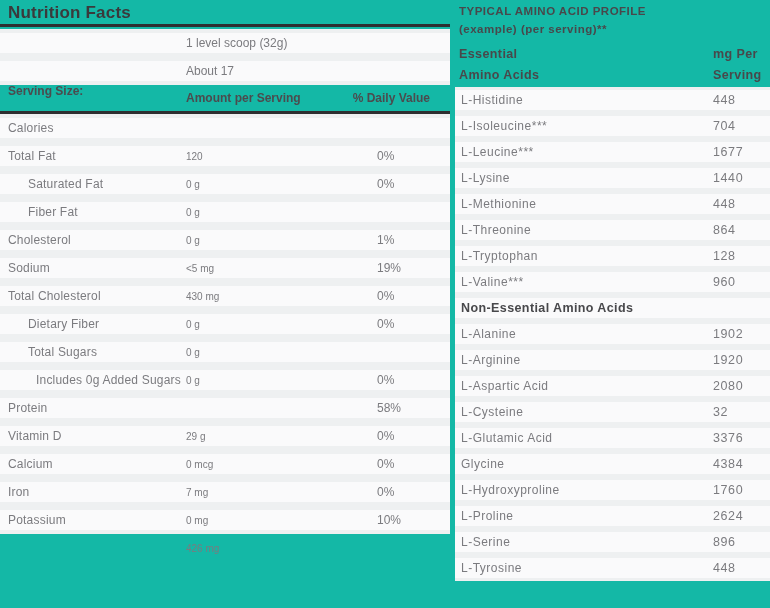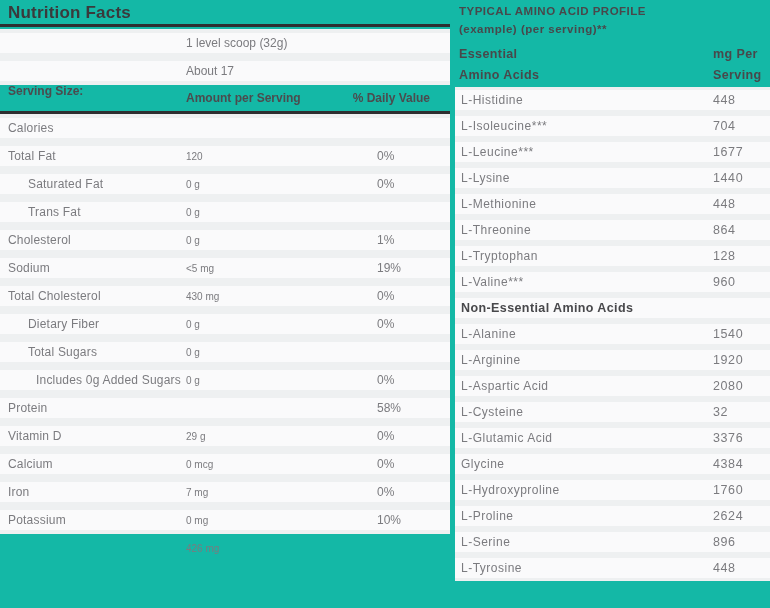--- a/index.html
+++ b/index.html
@@ -125,21 +125,21 @@
           <span class="n-label">Total Fat</span>
           <span class="n-amount">0 g</span>
           <span class="n-dv">0%</span>
         </div>
         <div class="n-row indent1">
           <span class="n-label">Saturated Fat</span>
           <span class="n-amount">0 g</span>
           <span class="n-dv">0%</span>
         </div>
         <div class="n-row indent1">
-          <span class="n-label">Trans Fat</span>
+          <span class="n-label">Fiber Fat</span>
           <span class="n-amount">0 g</span>
         </div>
         <div class="n-row indent0">
           <span class="n-label">Cholesterol</span>
           <span class="n-amount">&lt;5 mg</span>
           <span class="n-dv">1%</span>
         </div>
         <div class="n-row indent0">
           <span class="n-label">Sodium</span>
           <span class="n-amount">430 mg</span>
@@ -239,21 +239,21 @@
         </div>
         <div class="a-row">
           <span class="a-name">L-Valine***</span>
           <span class="a-mg">960</span>
         </div>
         <div class="a-row section">
           <span class="a-name">Non-Essential Amino Acids</span>
         </div>
         <div class="a-row">
           <span class="a-name">L-Alanine</span>
-          <span class="a-mg">1540</span>
+          <span class="a-mg">1902</span>
         </div>
         <div class="a-row">
           <span class="a-name">L-Arginine</span>
           <span class="a-mg">1920</span>
         </div>
         <div class="a-row">
           <span class="a-name">L-Aspartic Acid</span>
           <span class="a-mg">2080</span>
         </div>
         <div class="a-row">

